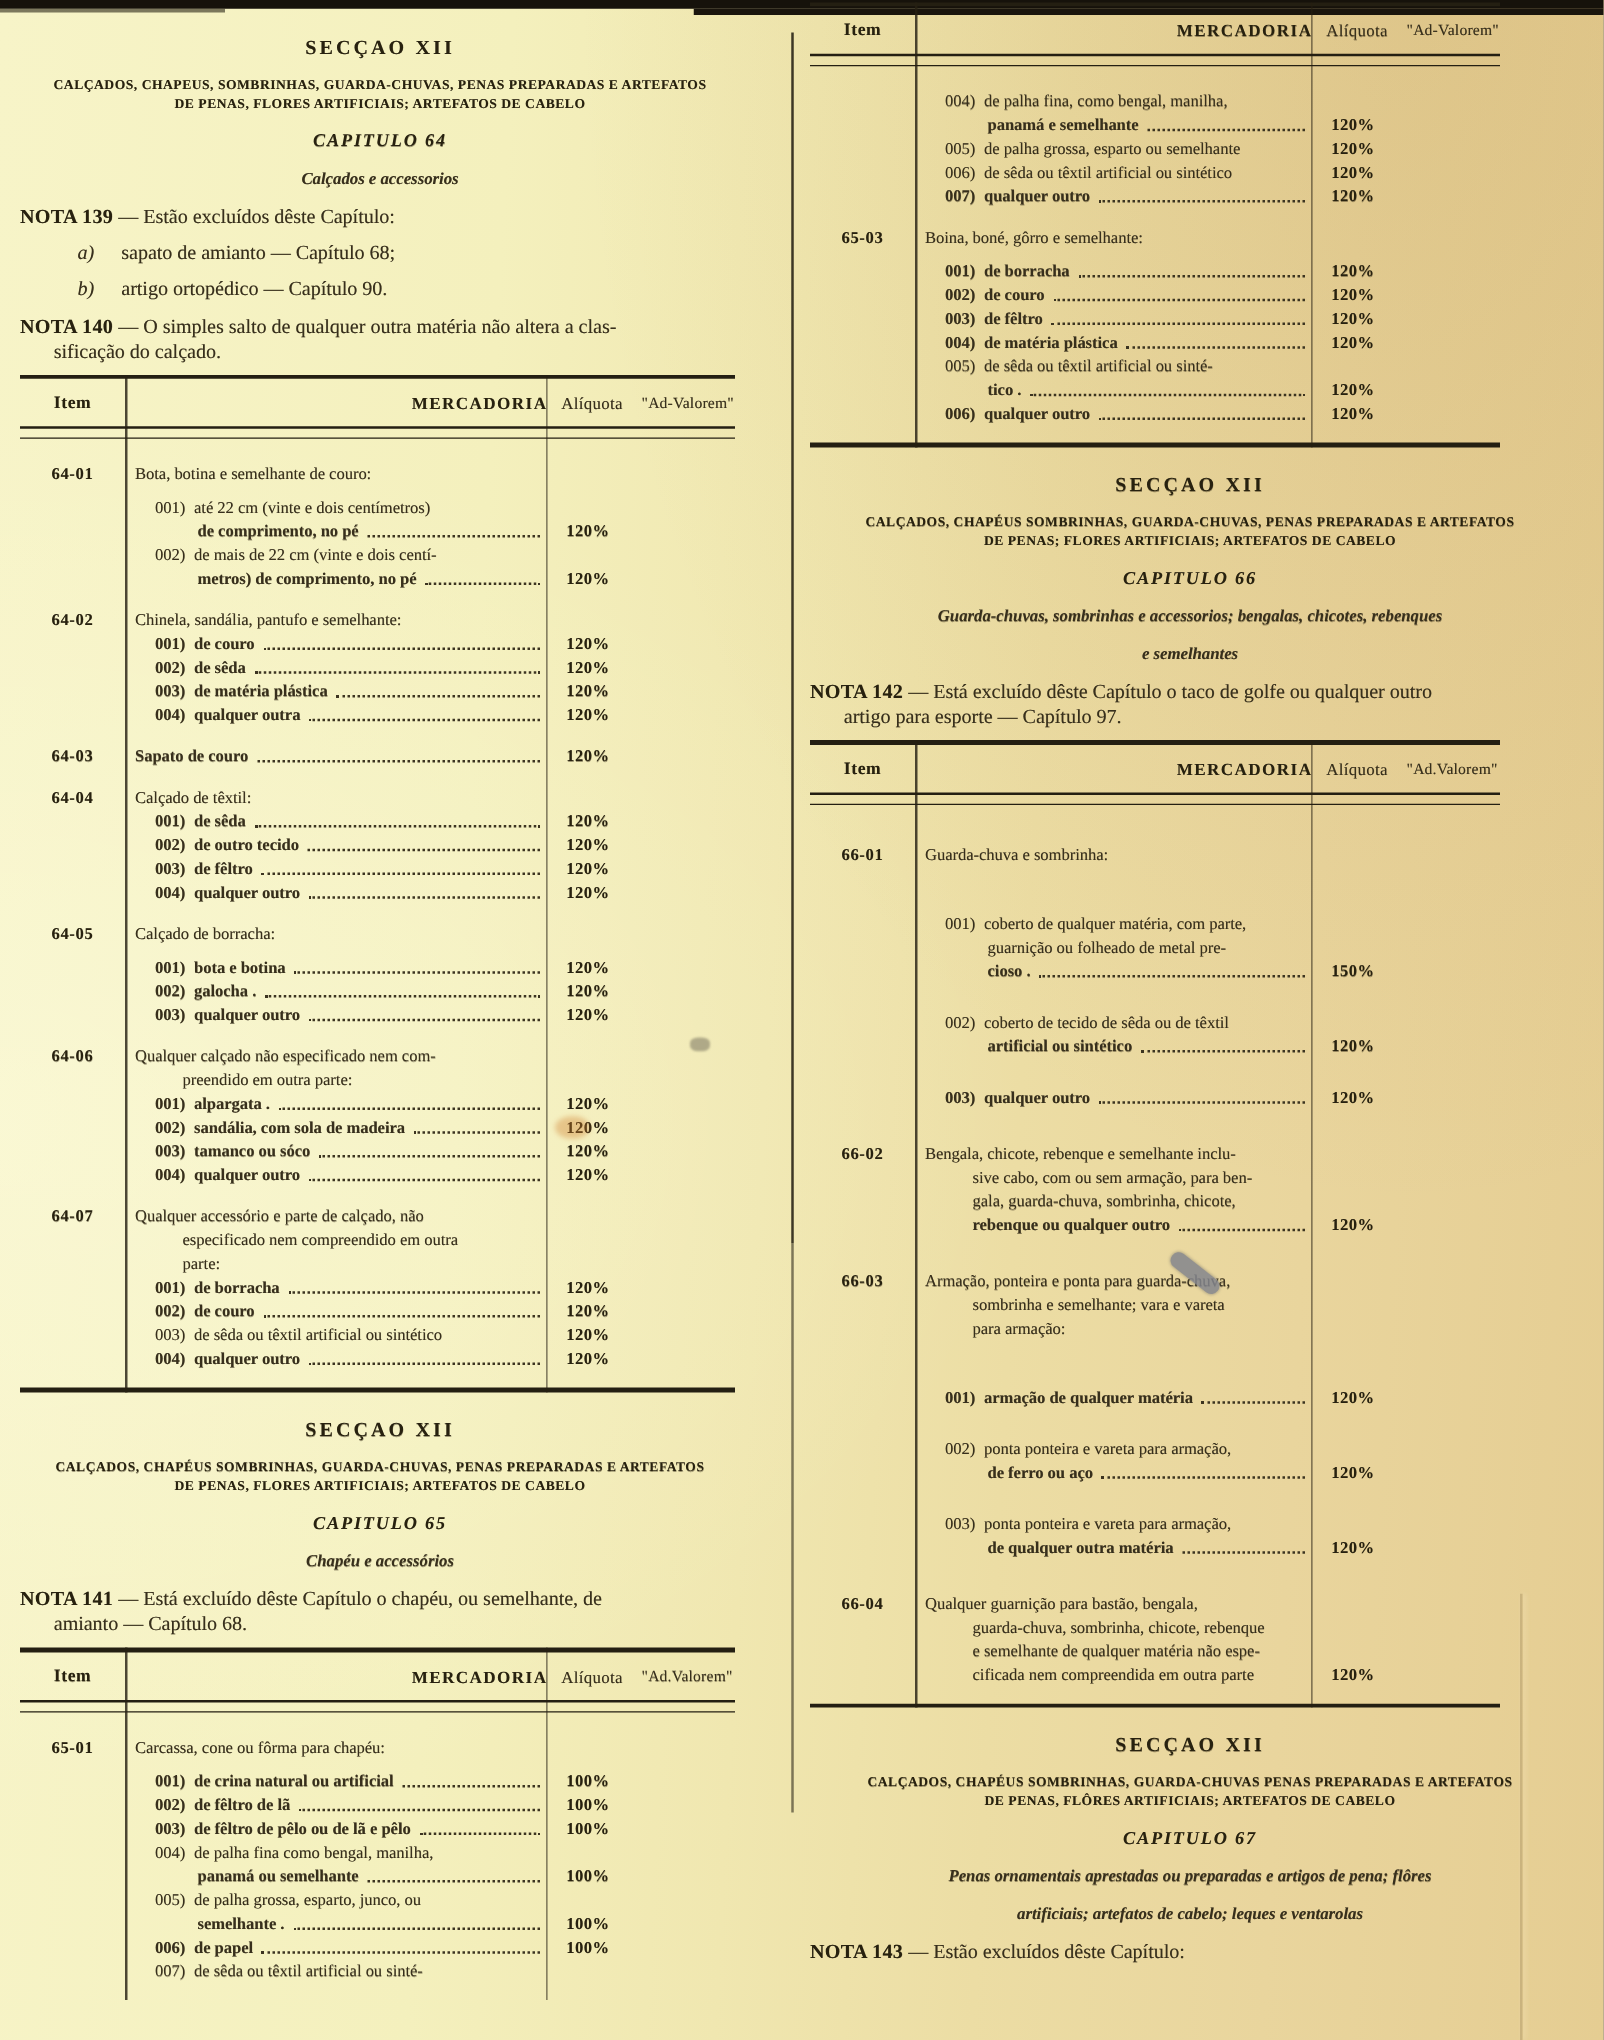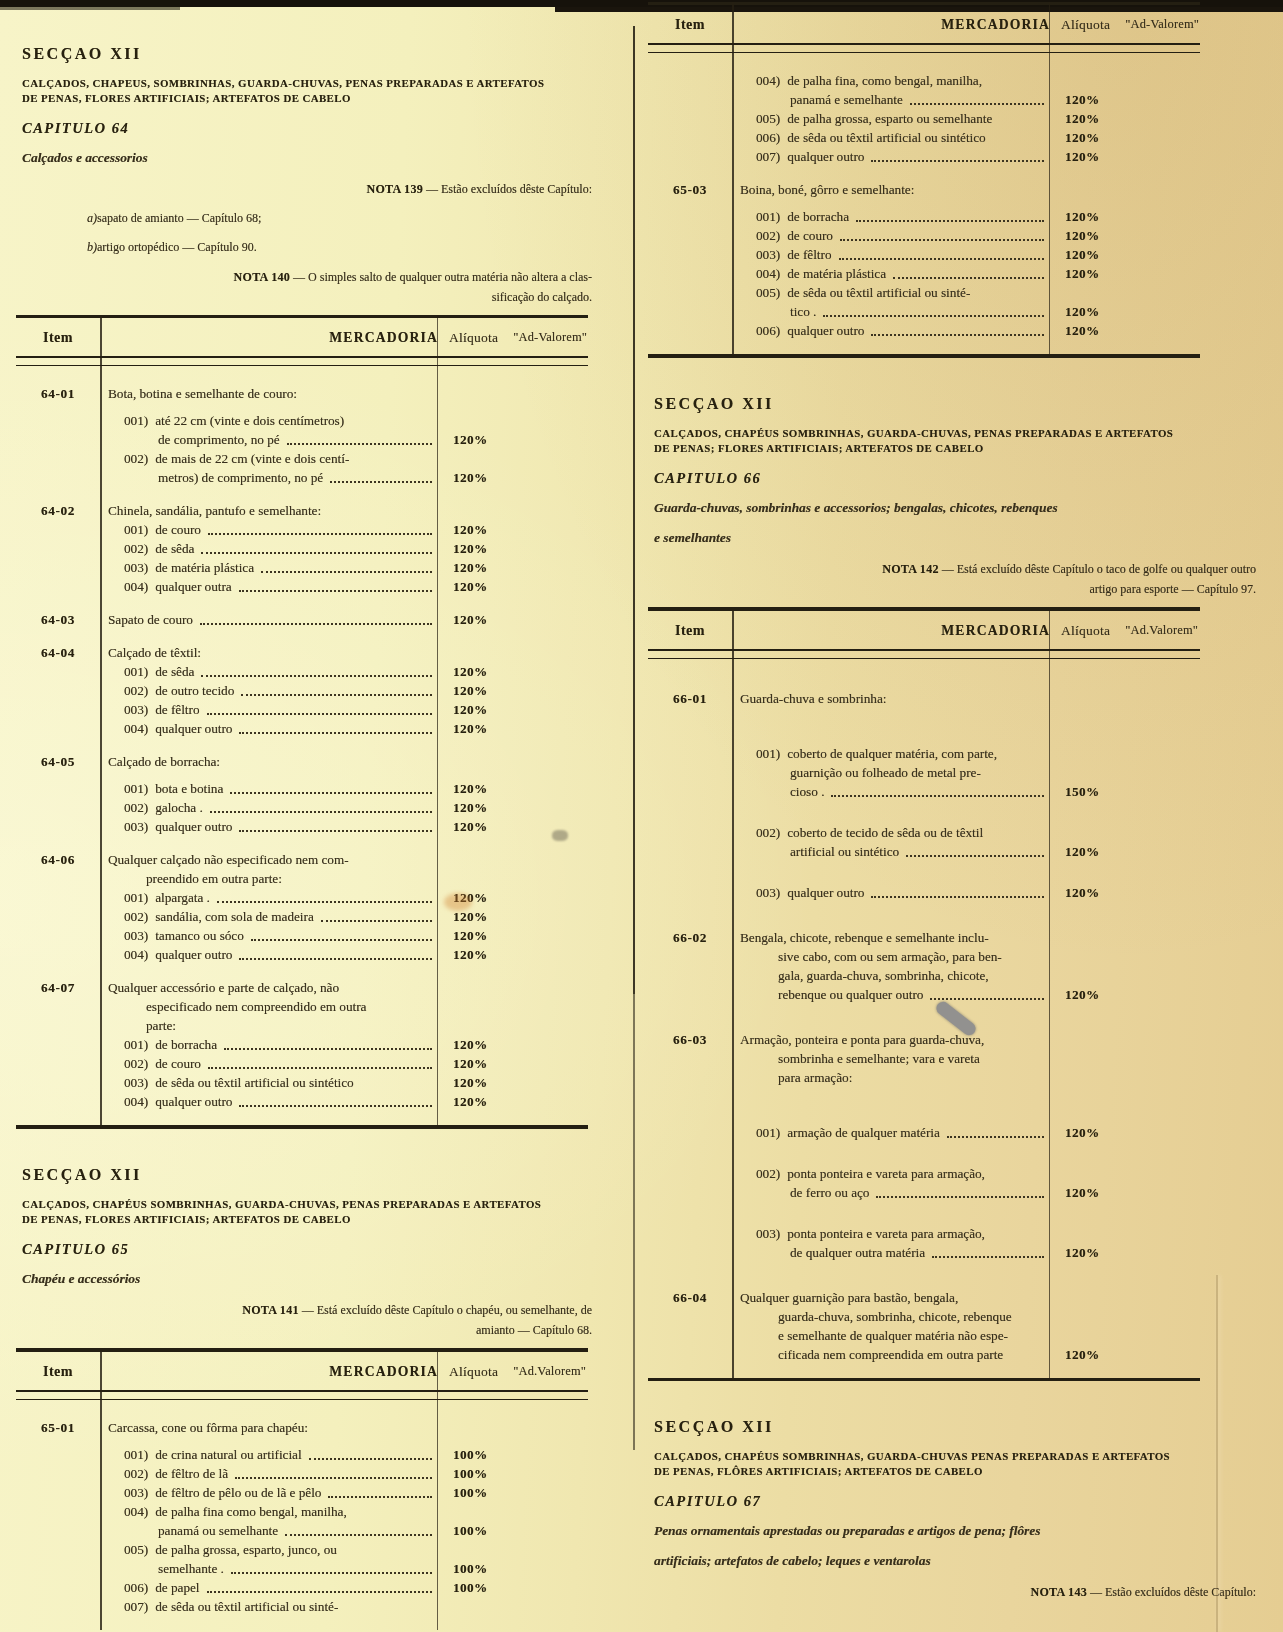--- a/index.html
+++ b/index.html
@@ -22,29 +22,29 @@
   .top-strip{position:absolute;top:0;left:0;right:0;height:7px;background:#16120b;}
   .top-strip2{position:absolute;top:7px;left:555px;right:0;height:5px;background:#1a150d;}
   .top-strip3{position:absolute;top:7px;left:0;width:180px;height:3px;background:#2a2416;opacity:.6;}
   .center-rule{position:absolute;left:633px;top:26px;height:1424px;width:2px;
     background:linear-gradient(to bottom, rgba(30,25,13,.85) 0 68%, rgba(30,25,13,.55) 68% 100%);}
   .col{position:absolute;}
   .col-left{left:16px;top:8px;width:576px;}
   .col-right{left:648px;top:2px;width:608px;}
 
   
-  .section{text-align:left;margin:37px 6px 12px;}
+  .section{text-align:center;margin:22px 6px 12px;}
   .sec-title{font-weight:bold;font-size:16px;letter-spacing:2.5px;margin-bottom:13px;color:var(--ink-bold);}
   .sec-caps{font-weight:bold;font-size:10.8px;letter-spacing:.45px;line-height:15px;color:var(--ink-bold);}
   .sec-chapter{font-style:italic;font-weight:bold;font-size:14.5px;letter-spacing:1.5px;margin-top:14px;color:var(--ink-bold);}
   .sec-sub{font-style:italic;font-weight:bold;font-size:13.4px;line-height:19px;margin-top:11px;}
   .section + .note{margin-top:4px;}
 
   
-  .note{margin:10px 0 8px;font-size:12px;line-height:20px;text-align:right;}
+  .note{margin:10px 0 8px;font-size:16px;line-height:20px;}
   .note-line.cont{padding-left:27px;}
   .note-label{font-weight:bold;letter-spacing:.3px;color:var(--ink-bold);}
   .note-item{display:flex;padding-left:46px;margin-top:9px;}
   .ni-letter{font-style:italic;width:35px;flex:none;}
 
   
   .tbl{position:relative;margin-top:8px;}
   .col-left .tbl{width:572px;}
   .col-right .tbl{width:552px;}
   .col-right .tbl.first{margin-top:0;}
@@ -57,21 +57,21 @@
   .th-item{text-align:center;font-weight:bold;font-size:14px;letter-spacing:.5px;color:var(--ink-bold);}
   .th-merc{text-align:right;font-weight:bold;font-size:13.6px;letter-spacing:1.2px;color:var(--ink-bold);}
   .th-aliq{display:flex;gap:15px;padding-left:11px;}
   .th-aliq-top{font-size:13.4px;letter-spacing:.3px;}
   .th-aliq-bottom{font-size:12.4px;letter-spacing:.2px;}
   .tbody{padding:4px 0 14px;}
   .trow-block{margin-top:14px;}
   .tline{display:grid;grid-template-columns:84px 1fr 150px;line-height:19px;font-size:13.2px;}
   .c-item{text-align:center;font-weight:bold;letter-spacing:.6px;color:var(--ink-bold);}
   .c-merc{padding-left:8px;padding-right:4px;white-space:nowrap;}
-  .c-merc.leader{display:flex;}
+  .c-merc.leader{display:flex;font-weight:bold;}
   .c-merc .num{margin-right:7px;}
   .l-intro.cont{padding-left:46px;}
   .l-sub{padding-left:24px;}
   .l-sub.cont{padding-left:58px;}
   .dots{flex:1 1 auto;min-width:10px;margin:0 2px 4px 7px;border-bottom:2.6px dotted var(--dots);}
   .c-aliq{font-weight:bold;padding-left:15px;letter-spacing:.4px;color:var(--ink-bold);}
   .gap{height:8px;}
   .tline.sp{margin-top:16px;}
   .tbl.spread .trow-block{margin-top:26px;}
   .tbl.spread .tline.sp{margin-top:22px;}

